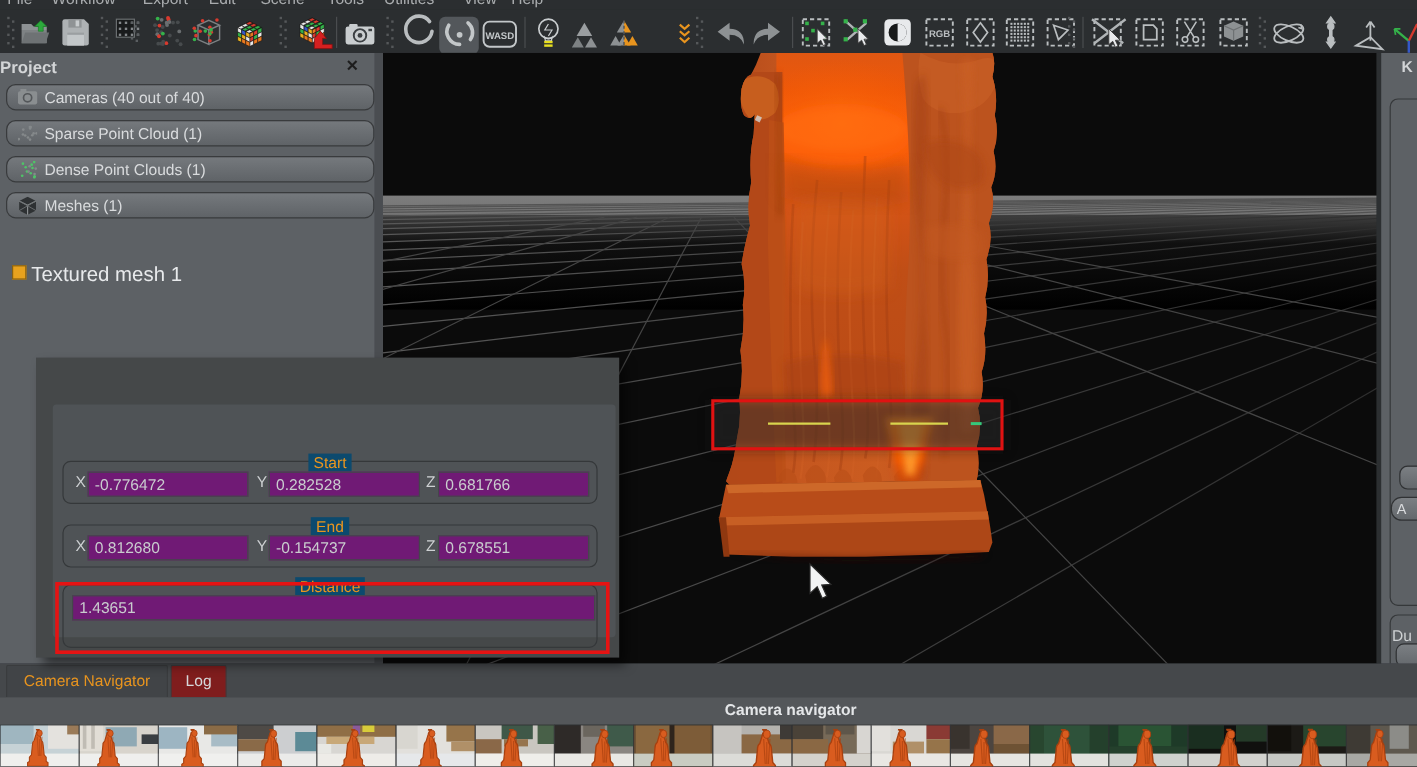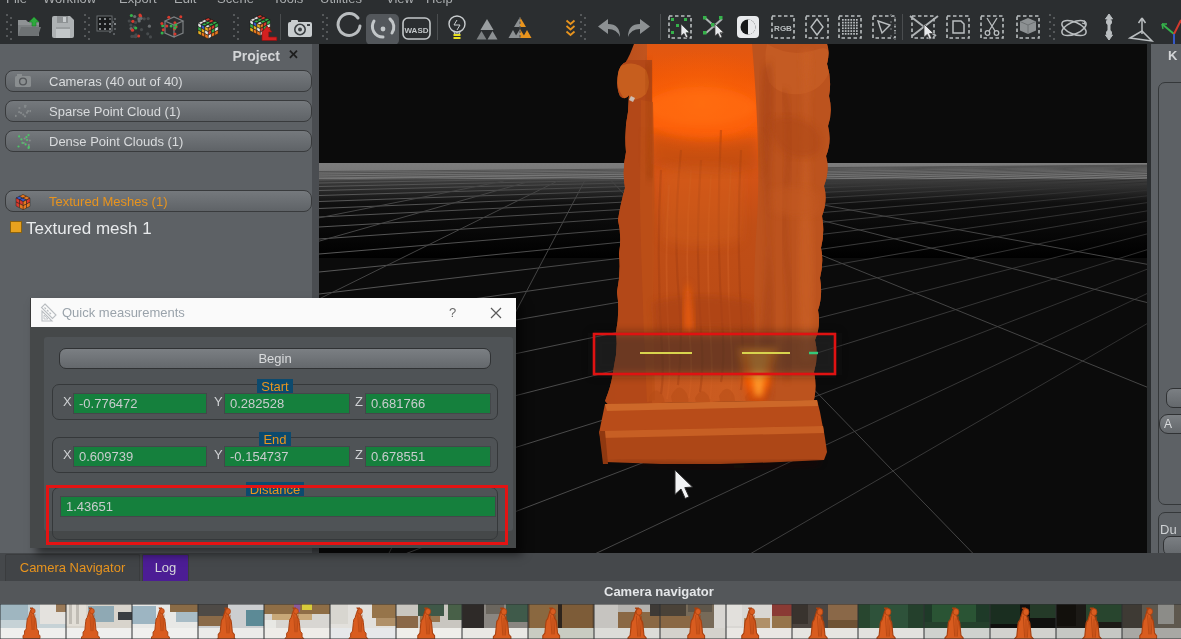--- a/index.html
+++ b/index.html
@@ -6,46 +6,46 @@
 #page{position:absolute;left:0;top:0;width:1098px;height:639px}
 .abs{position:absolute}
 
 #menubar{left:0;top:0;width:1181px;height:8px;background:#2b2e30;overflow:hidden;z-index:30}
 #menubar span{position:absolute;top:-9px;font-size:13px;color:#a9acae}
 
 #toolbar{left:0;top:8px;width:1181px;height:36px;background:#2b2e30;z-index:30}
 #toolbar svg{position:absolute;top:0;left:0}
 
 #leftpanel{left:0;top:44px;width:319px;height:509px;background:#5d6165;border-right:7px solid #4a4d51;z-index:5}
-#lp-title{position:absolute;left:0;top:4px;width:280px;text-align:right;font-size:14px;font-weight:bold;color:#d3d5d7}
+#lp-title{position:absolute;left:0;top:4px;width:280px;text-align:left;font-size:14px;font-weight:bold;color:#d3d5d7}
 #lp-close{position:absolute;right:13px;top:3px;font-size:13px;font-weight:bold;color:#1d1d1d}
-.lbtn{position:absolute;left:5px;width:307px;height:22px;border:1px solid #393b3d;border-radius:8px;background:linear-gradient(#75797d,#5f6367);color:#d9dbdd;font-size:13px;line-height:21px;padding-left:43px}
+.lbtn{position:absolute;left:5px;width:307px;height:22px;border:1px solid #393b3d;border-radius:8px;background:linear-gradient(#75797d,#5f6367);color:#d9dbdd;font-size:13px;line-height:21px;padding-left:31px}
 .lbtn .ic{position:absolute;left:9px;top:3px}
 
 #vp{left:319px;top:44px;z-index:1}
 
 #rsep{left:1147px;top:44px;width:4px;height:509px;background:#2c2f31;z-index:6}
 #rightpanel{left:1151px;top:44px;width:30px;height:509px;background:#5d6165;z-index:6;overflow:hidden}
 
 #dlg{left:30px;top:298px;width:486px;height:250px;background:#454849;box-shadow:6px 6px 9px rgba(0,0,0,.55);z-index:20}
 #dlg-title{position:absolute;left:0;top:0;width:486px;height:29px;background:#fafafa;color:#9aa3ab;font-size:13px;border-left:1px solid #3a3a3a}
 #dlg-title .txt{position:absolute;left:31px;top:7px}
 #dlg-inner{position:absolute;left:14px;top:39px;width:469px;height:194px;background:#4f5356;border-radius:3px}
 #btn-begin{position:absolute;left:29px;top:50px;width:432px;height:21px;border:1px solid #303234;border-radius:7px;background:linear-gradient(#7b7f83,#64686c);color:#d9dbdd;font-size:13px;text-align:center;line-height:19px}
 .grp{position:absolute;left:22px;width:446px;border:1px solid #35383a;border-radius:7px}
 .grp .lbl{position:absolute;top:-8px;left:0;width:100%;text-align:center}
 .grp .lbl em{font-style:normal;background:#0c4a6e;padding:0 4px;color:#e8951f;font-size:13px}
-.fld{position:absolute;height:21px;background:#15803d;border:1px solid #44474a;font-size:13px;line-height:19px;padding-left:5px;color:#c9ccce}
+.fld{position:absolute;height:21px;background:#701a75;border:1px solid #44474a;font-size:13px;line-height:19px;padding-left:5px;color:#c9ccce}
 .xyz{position:absolute;color:#ced1d3;font-size:13px}
 #redrect1{left:46px;top:485px;width:462px;height:60px;border:3px solid #e51313;z-index:25}
 
 #tabstrip{left:0;top:553px;width:1181px;height:28px;background:#45484b;z-index:8}
 .tab{position:absolute;top:1px;height:27px;font-size:13px;line-height:26px;text-align:center;border:1px solid #3a3c3e;border-bottom:none;border-radius:2px 2px 0 0}
 #tab1{left:5px;width:135px;background:#414447;color:#e8941e}
-#tab2{left:142px;width:47px;background:#4c1d95;color:#d6d8da}
+#tab2{left:142px;width:47px;background:#7f1d1d;color:#d6d8da}
 #docktitle{left:0;top:581px;width:1181px;height:23px;background:#54575a;z-index:8}
 #docktitle span{position:absolute;left:604px;top:3px;font-weight:bold;font-size:13px;color:#e4e6e8}
 #filmstrip{left:0;top:604px;width:1181px;height:35px;background:#303234;z-index:8}
 </style></head>
 <body>
 <div id="page">
 <div id="menubar" class="abs">
       <span style="left:6px">File</span>
       <span style="left:43px">Workflow</span>
       <span style="left:119px">Export</span>
@@ -456,35 +456,25 @@
             <circle cx="4.1" cy="2.4" r="1.1" fill="#4fc468"></circle>
             <circle cx="13.6" cy="13.9" r="1.1" fill="#4fc468"></circle>
             <circle cx="12.1" cy="6.0" r="1.1" fill="#4fc468"></circle>
             <circle cx="13.8" cy="12.9" r="1.1" fill="#4fc468"></circle>
             <circle cx="10.6" cy="10.4" r="1.1" fill="#4fc468"></circle>
             <circle cx="13.8" cy="11.0" r="1.1" fill="#85898b"></circle>
             <circle cx="6.4" cy="5.4" r="1.1" fill="#4fc468"></circle>
             <circle cx="3.5" cy="12.5" r="1.1" fill="#4fc468"></circle>
           </g>
         </svg>Dense Point Clouds (1)</div>
-<div class="lbtn" style="top:146px;color:#e8941e"><svg class="ic" width="16" height="16" viewBox="0 0 16 16">
-          <path d="M1 4 l7-3.5 7 3.5 -7 3.5 z" fill="#332f2c"></path>
-          <path d="M1.0 4.0 l3.5-1.75 3.5 1.75 -3.5 1.75 z" fill="#3558c8" stroke="#141414" stroke-width="0.4"></path>
-          <path d="M4.5 5.75 l3.5-1.75 3.5 1.75 -3.5 1.75 z" fill="#3558c8" stroke="#141414" stroke-width="0.4"></path>
-          <path d="M4.5 2.25 l3.5-1.75 3.5 1.75 -3.5 1.75 z" fill="#e87820" stroke="#141414" stroke-width="0.4"></path>
-          <path d="M8.0 4.0 l3.5-1.75 3.5 1.75 -3.5 1.75 z" fill="#e87820" stroke="#141414" stroke-width="0.4"></path>
-          <path d="M1.0 4.0 v4 l3.5 1.75 v-4 z" fill="#d83a2e" stroke="#141414" stroke-width="0.4"></path>
-          <path d="M8.0 7.75 v4 l3.5-1.75 v-4 z" fill="#e87820" stroke="#141414" stroke-width="0.4"></path>
-          <path d="M1.0 8.0 v4 l3.5 1.75 v-4 z" fill="#d83a2e" stroke="#141414" stroke-width="0.4"></path>
-          <path d="M8.0 11.75 v4 l3.5-1.75 v-4 z" fill="#e87820" stroke="#141414" stroke-width="0.4"></path>
-          <path d="M4.5 5.75 v4 l3.5 1.75 v-4 z" fill="#d83a2e" stroke="#141414" stroke-width="0.4"></path>
-          <path d="M11.5 6.0 v4 l3.5-1.75 v-4 z" fill="#d83a2e" stroke="#141414" stroke-width="0.4"></path>
-          <path d="M4.5 9.75 v4 l3.5 1.75 v-4 z" fill="#e87820" stroke="#141414" stroke-width="0.4"></path>
-          <path d="M11.5 10.0 v4 l3.5-1.75 v-4 z" fill="#e87820" stroke="#141414" stroke-width="0.4"></path>
-        </svg>Textured Meshes (1)</div>
+<div class="lbtn" style="top:116px"><svg class="ic" width="16" height="16" viewBox="0 0 16 16">
+          <path d="M8 0 l7 3.5 v8 l-7 3.5 -7-3.5 v-8 z" fill="#2e3133"></path>
+          <path d="M1 3.5 l7 3.5 7-3.5 M8 7 v8" stroke="#8a8e90" fill="none" stroke-width="1"></path>
+          <path d="M1 3.5 l14 8 M15 3.5 l-14 8" stroke="#6a6e70" fill="none" stroke-width="0.8"></path>
+        </svg>Meshes (1)</div>
 <div style="position:absolute;left:10px;top:177px;width:12px;height:12px;background:#e8a21e;border:1px solid #8a6210"></div>
 <div style="position:absolute;left:26px;top:175px;font-size:17px;color:#e8eaec">Textured mesh 1</div>
 </div>
 <svg id="vp" class="abs" width="829" height="509" viewBox="318 44 829 509">
 <defs>
 <linearGradient id="groundfade" x1="0" y1="0" x2="0" y2="1">
 <stop offset="0" stop-color="#7d7d7d"></stop>
           <stop offset="0.165" stop-color="#747474"></stop>
           <stop offset="0.175" stop-color="#3e3e3e"></stop>
           <stop offset="0.42" stop-color="#101010"></stop>
@@ -684,51 +674,35 @@
 <div id="rightpanel" class="abs">
 <div style="position:absolute;left:17px;top:4px;font-size:13px;font-weight:bold;color:#d3d5d7">K</div>
 <div style="position:absolute;left:7px;top:38px;width:60px;height:423px;border:1px solid #35383a;border-radius:7px"></div>
 <div style="position:absolute;left:15px;top:344px;width:40px;height:20px;border:1px solid #303234;border-radius:7px;background:linear-gradient(#7b7f83,#64686c)"></div>
 <div style="position:absolute;left:8px;top:370px;width:40px;height:20px;border:1px solid #303234;border-radius:9px;background:linear-gradient(#7b7f83,#64686c);color:#d9dbdd;font-size:12px;padding-left:4px;line-height:18px">A</div>
 <div style="position:absolute;left:7px;top:468px;width:60px;height:80px;border:1px solid #35383a;border-radius:7px"></div>
 <div style="position:absolute;left:9px;top:478px;font-size:13px;color:#ced1d3">Du</div>
 <div style="position:absolute;left:12px;top:492px;width:40px;height:20px;border:1px solid #303234;border-radius:7px;background:linear-gradient(#7b7f83,#64686c)"></div>
 </div>
 <div id="dlg" class="abs">
-<div id="dlg-title">
-        <svg style="position:absolute;left:9px;top:5px" width="20" height="20" viewBox="0 0 20 20">
-          <g fill="none" stroke="#b9bdc1" stroke-width="1.1">
-            <path d="M5 1 L16 12 12.5 15.5 1.5 4.5 Z"></path>
-            <path d="M4.5 4.5 l1.5 1.5 M7 7 l1.5 1.5 M9.5 9.5 l1.5 1.5"></path>
-            <path d="M2 8 L2 18 L12 18 Z"></path>
-            <path d="M4 12 L4 16 L8 16 Z" stroke-width="0.8"></path>
-          </g>
-        </svg>
-<span class="txt">Quick measurements</span>
-<span style="position:absolute;left:418px;top:7px;color:#6a6a6a;font-size:13px">?</span>
-<svg style="position:absolute;left:459px;top:9px" width="12" height="12" viewBox="0 0 12 12">
-          <path d="M1 1 L11 11 M11 1 L1 11" stroke="#5a5a5a" stroke-width="1.2"></path>
-        </svg>
-</div>
 <div id="dlg-inner"></div>
-<div id="btn-begin">Begin</div>
 <div class="grp" style="top:86px;height:36px">
         <div class="lbl"><em>Start</em></div>
       </div>
 <div class="xyz" style="left:33px;top:96px">X</div>
       <div class="fld" style="left:43px;top:95px;width:134px">-0.776472</div>
       <div class="xyz" style="left:184px;top:96px">Y</div>
       <div class="fld" style="left:194px;top:95px;width:126px">0.282528</div>
       <div class="xyz" style="left:325px;top:96px">Z</div>
       <div class="fld" style="left:335px;top:95px;width:126px">0.681766</div>
 <div class="grp" style="top:139px;height:36px">
         <div class="lbl"><em>End</em></div>
       </div>
 <div class="xyz" style="left:33px;top:149px">X</div>
-      <div class="fld" style="left:43px;top:148px;width:134px">0.609739</div>
+      <div class="fld" style="left:43px;top:148px;width:134px">0.812680</div>
       <div class="xyz" style="left:184px;top:149px">Y</div>
       <div class="fld" style="left:194px;top:148px;width:126px">-0.154737</div>
       <div class="xyz" style="left:325px;top:149px">Z</div>
       <div class="fld" style="left:335px;top:148px;width:126px">0.678551</div>
 <div class="grp" style="top:189px;height:53px">
         <div class="lbl"><em>Distance</em></div>
       </div>
 <div class="fld" style="left:30px;top:198px;width:436px">1.43651</div>
 </div>
 <div id="redrect1" class="abs"></div>

